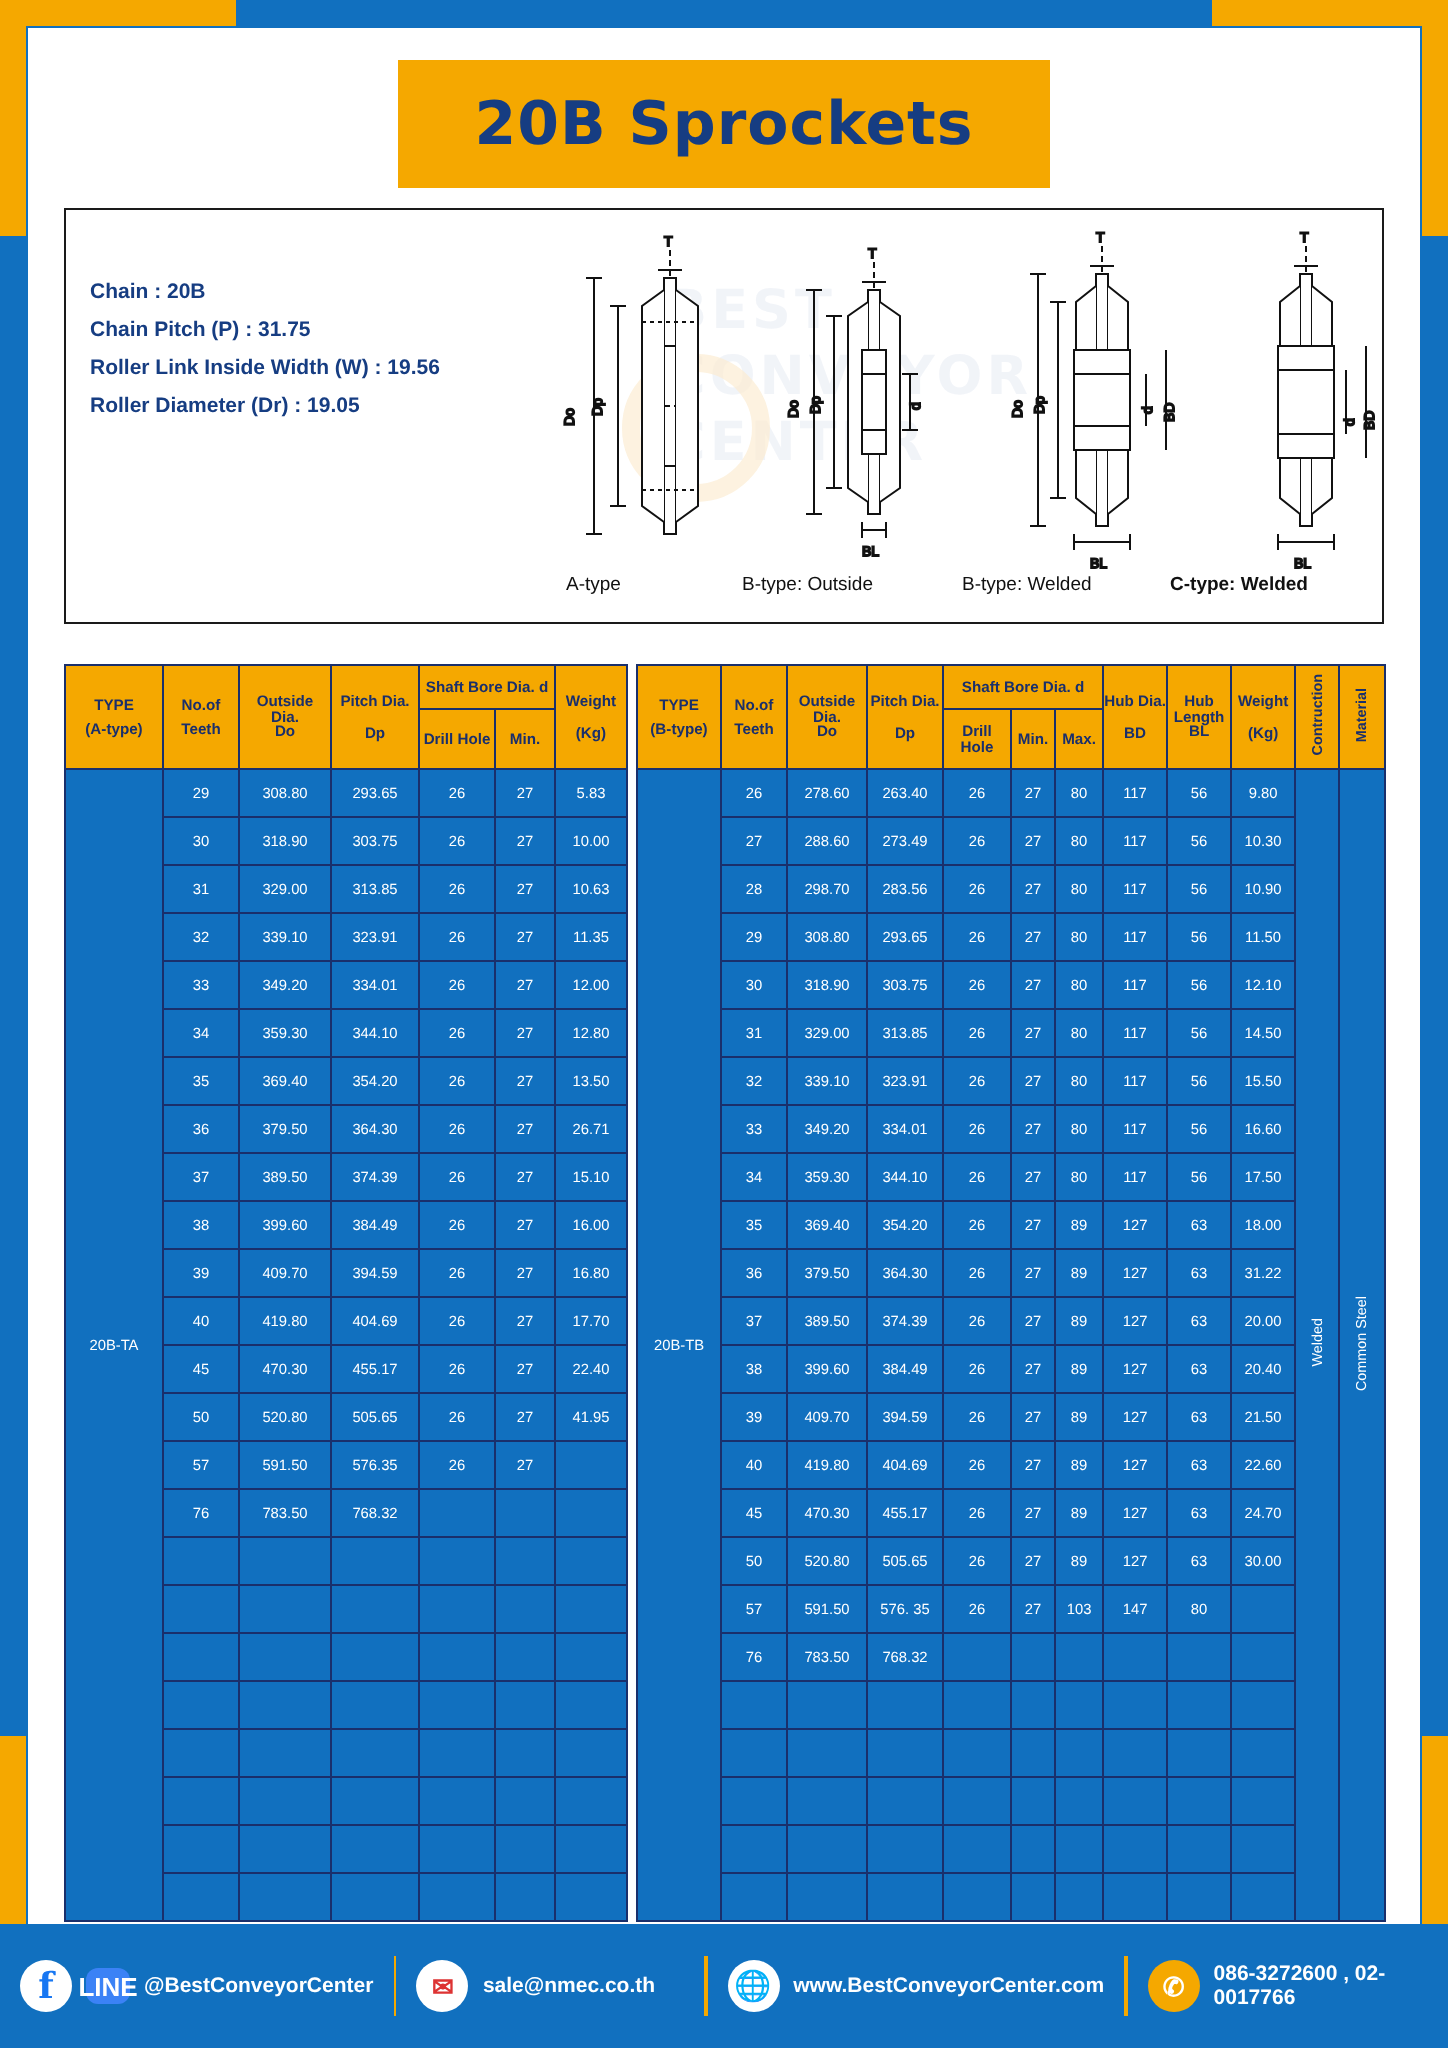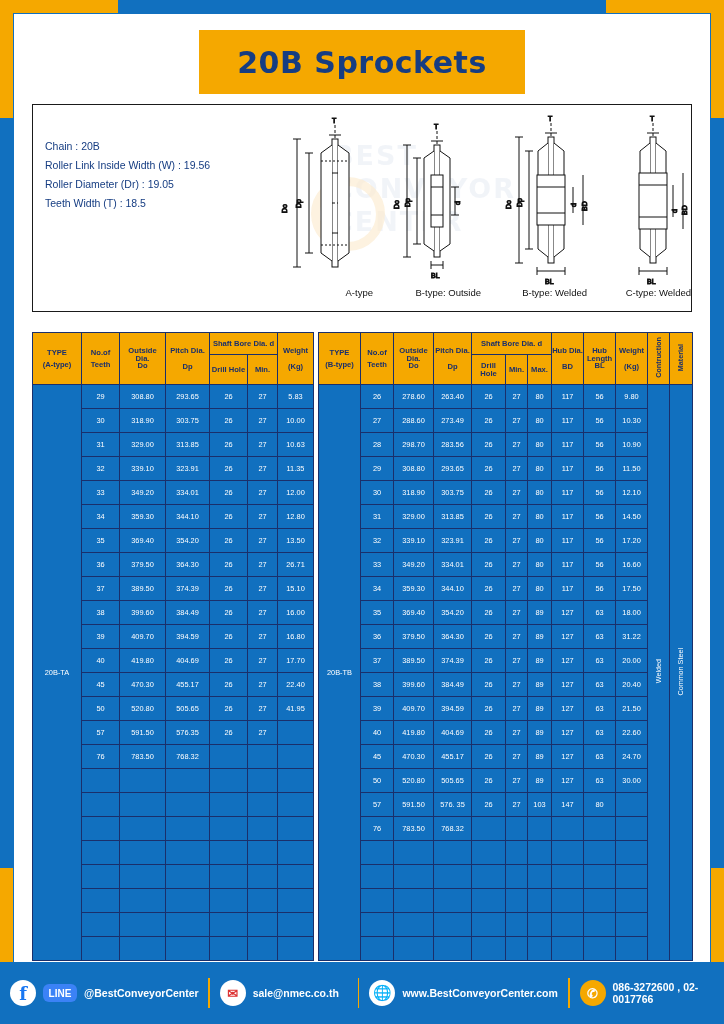--- a/index.html
+++ b/index.html
@@ -49,21 +49,21 @@
     width: 660px; height: 208px;
     background: #ffffff;
     border: 1.5px solid #1a1a1a;
   }
   .spec-text {
     position: absolute;
     left: 12px; top: 32px;
     width: 220px;
     color: #163d82;
     font-size: 10.5px;
-    font-weight: normal;
+    font-weight: bold;
     line-height: 19px;
   }
   .spec-text div { white-space: nowrap; }
 
   .watermark {
     position: absolute;
     left: 300px; top: 34px;
     width: 320px; height: 130px;
     opacity: 0.28;
     pointer-events: none;
@@ -85,21 +85,21 @@
     opacity: .75;
   }
 
   .dwg {
     position: absolute;
   }
   .dwg-caption {
     position: absolute;
     font-size: 9.5px;
     color: #111;
-    text-align: right;
+    text-align: left;
   }
 
   
   .tbl-wrap { position: absolute; }
   table.spr {
     border-collapse: collapse;
     table-layout: fixed;
   }
   table.spr th, table.spr td {
     border: 1px solid #1a2f6b;
@@ -150,21 +150,21 @@
     width: 2px; height: 30px; background: #f5a800;
   }
   .fi {
     width: 26px; height: 26px; border-radius: 50%;
     background: #ffffff;
     display: flex; align-items: center; justify-content: center;
     font-size: 14px; font-weight: bold;
     color: #1170bf;
     flex: none;
   }
-  .fi.line { background:#3b82f6; color:#fff; font-size:10px; border-radius:6px; width:34px; height:18px;}
+  .fi.line { background:#3b82f6; color:#fff; font-size:13px; border-radius:6px; width:22px; height:18px;}
   .fi.fb { background:#ffffff; color:#1877f2; font-size:18px; font-family:"DejaVu Serif",serif; }
   .fi.mail { background:#ffffff; color:#d33; font-size:13px; }
   .fi.web { background:#ffffff; color:#1170bf; font-size:15px; }
   .fi.phone { background:#f5a800; color:#ffffff; font-size:13px; }
 </style>
 </head>
 <body>
 
 <div class="page">
 
@@ -192,23 +192,23 @@
   <div class="white-frame"></div>
 
   <div class="title-banner">
     <div class="t">20B Sprockets</div>
   </div>
 
   <div class="spec-box">
 
     <div class="spec-text">
       <div>Chain  : 20B</div>
+      <div>Chain Pitch (P)  :  31.75</div>
       <div>Roller Link Inside Width (W) :  19.56</div>
       <div>Roller Diameter (Dr)  : 19.05</div>
-      <div>Teeth Width (T)  : 18.5</div>
     </div>
 
     <div class="watermark">
       <div class="wm-gear"></div>
       <div class="wm-text">BEST</div>
       <div class="wm-text">CONVEYOR</div>
       <div class="wm-text">CENTER</div>
     </div>
 
     <svg class="dwg" style="left:232px;top:8px;" width="424" height="185" viewBox="0 0 424 185">
@@ -314,21 +314,21 @@
           <line x1="26" y1="150" x2="26" y2="158"></line>
           <line x1="54" y1="150" x2="54" y2="158"></line>
           <text x="34" y="167" font-size="7" fill="#111" font-family="Liberation Sans">BL</text>
         </g>
       </g>
     </svg>
 
     <div class="dwg-caption" style="left:250px;top:182px;width:90px;">A-type</div>
     <div class="dwg-caption" style="left:338px;top:182px;width:110px;">B-type: Outside</div>
     <div class="dwg-caption" style="left:448px;top:182px;width:106px;">B-type: Welded</div>
-    <div class="dwg-caption" style="left:552px;top:182px;width:106px;">C-type: Welded</div>
+    <div class="dwg-caption" style="left:552px;top:182px;width:106px;font-weight:bold;">C-type: Welded</div>
   </div>
 
   <div class="tbl-wrap" style="left:32px;top:332px;">
     <table class="spr" style="width:281px;">
       <colgroup>
         <col style="width:49px">
           <col style="width:38px">
           <col style="width:46px">
         <col style="width:44px">
           <col style="width:38px">
@@ -697,21 +697,21 @@
           </tr>
           <tr>
             <td>32</td>
             <td>339.10</td>
             <td>323.91</td>
             <td>26</td>
             <td>27</td>
             <td>80</td>
             <td>117</td>
             <td>56</td>
-            <td>17.20</td>
+            <td>15.50</td>
           </tr>
           <tr>
             <td>33</td>
             <td>349.20</td>
             <td>334.01</td>
             <td>26</td>
             <td>27</td>
             <td>80</td>
             <td>117</td>
             <td>56</td>

